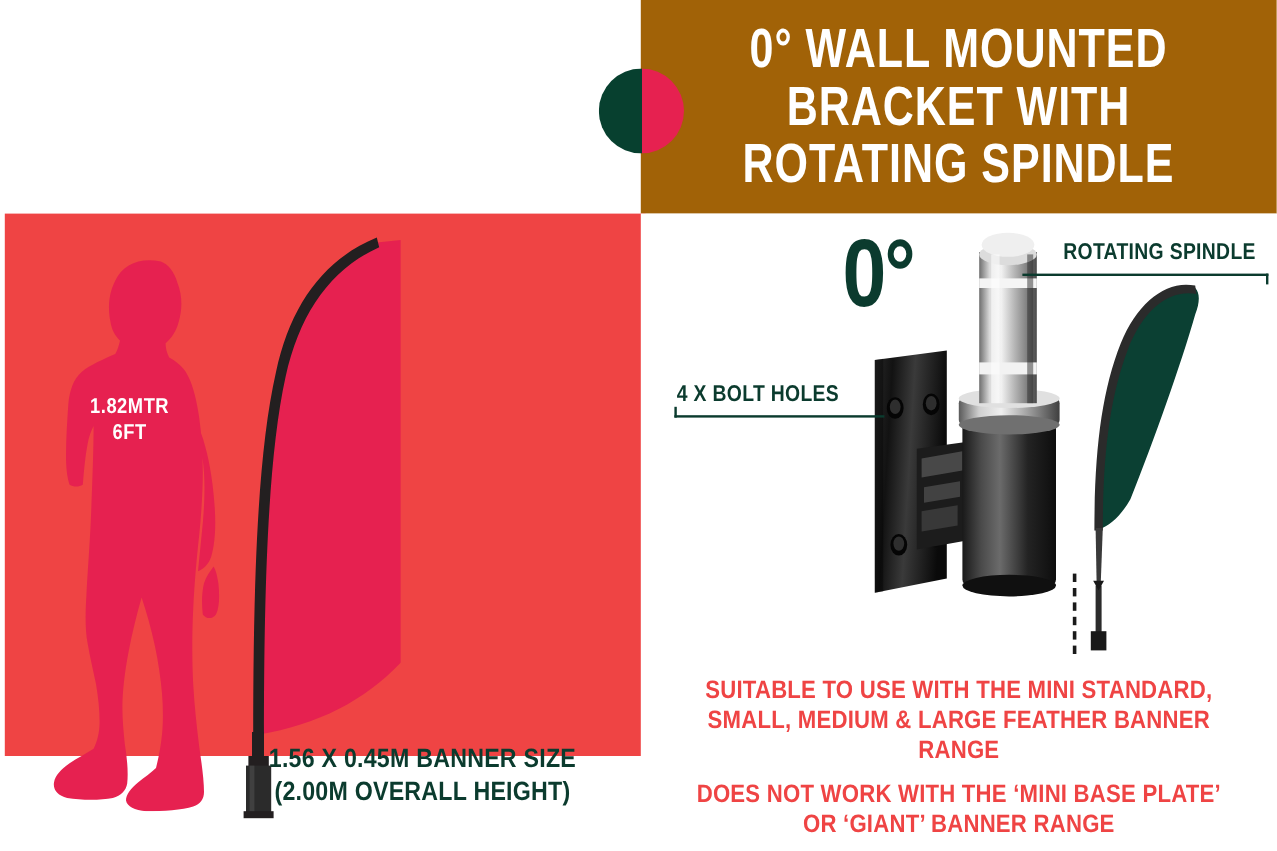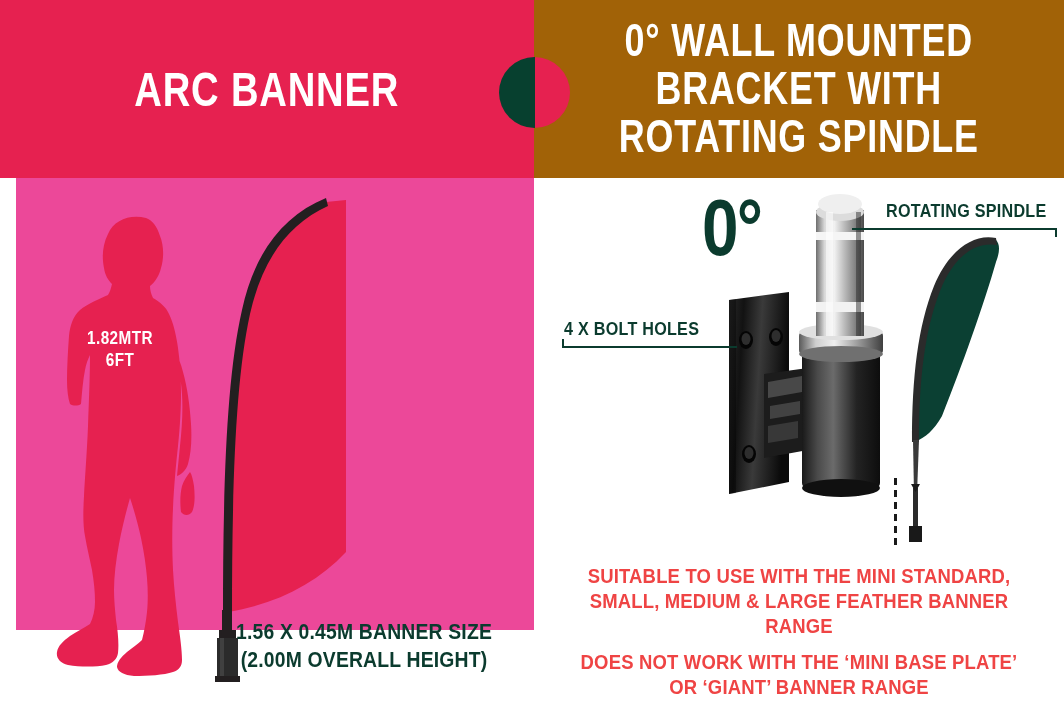--- a/index.html
+++ b/index.html
@@ -83,24 +83,24 @@
   .seam-badge .half-right {
     position: absolute;
     right: 0; top: 0;
     width: 50%; height: 100%;
     background: #E62150;
   }
 
   
   .panel-left {
     position: absolute;
-    top: 178px; left: 16px;
+    top: 178px; left: 4px;
     width: 534px;
     height: 452px;
-    background: #ec4899;
+    background: #ef4444;
   }
   .panel-right {
     position: absolute;
     top: 178px; left: 534px;
     width: 530px;
     height: 531px;
     background: #ffffff;
   }
 
   
@@ -238,23 +238,20 @@
     transform: scaleX(0.88);
   }
 </style>
 </head>
 <body>
 
 <div id="page">
 
   <div class="header">
 
-    <div class="header-left">
-      <div class="header-title">ARC BANNER</div>
-    </div>
 
     <div class="header-right">
       <div class="header-title">
         <div>0° WALL MOUNTED</div>
         <div>BRACKET WITH</div>
         <div>ROTATING SPINDLE</div>
       </div>
     </div>
 
     <div class="seam-badge">

